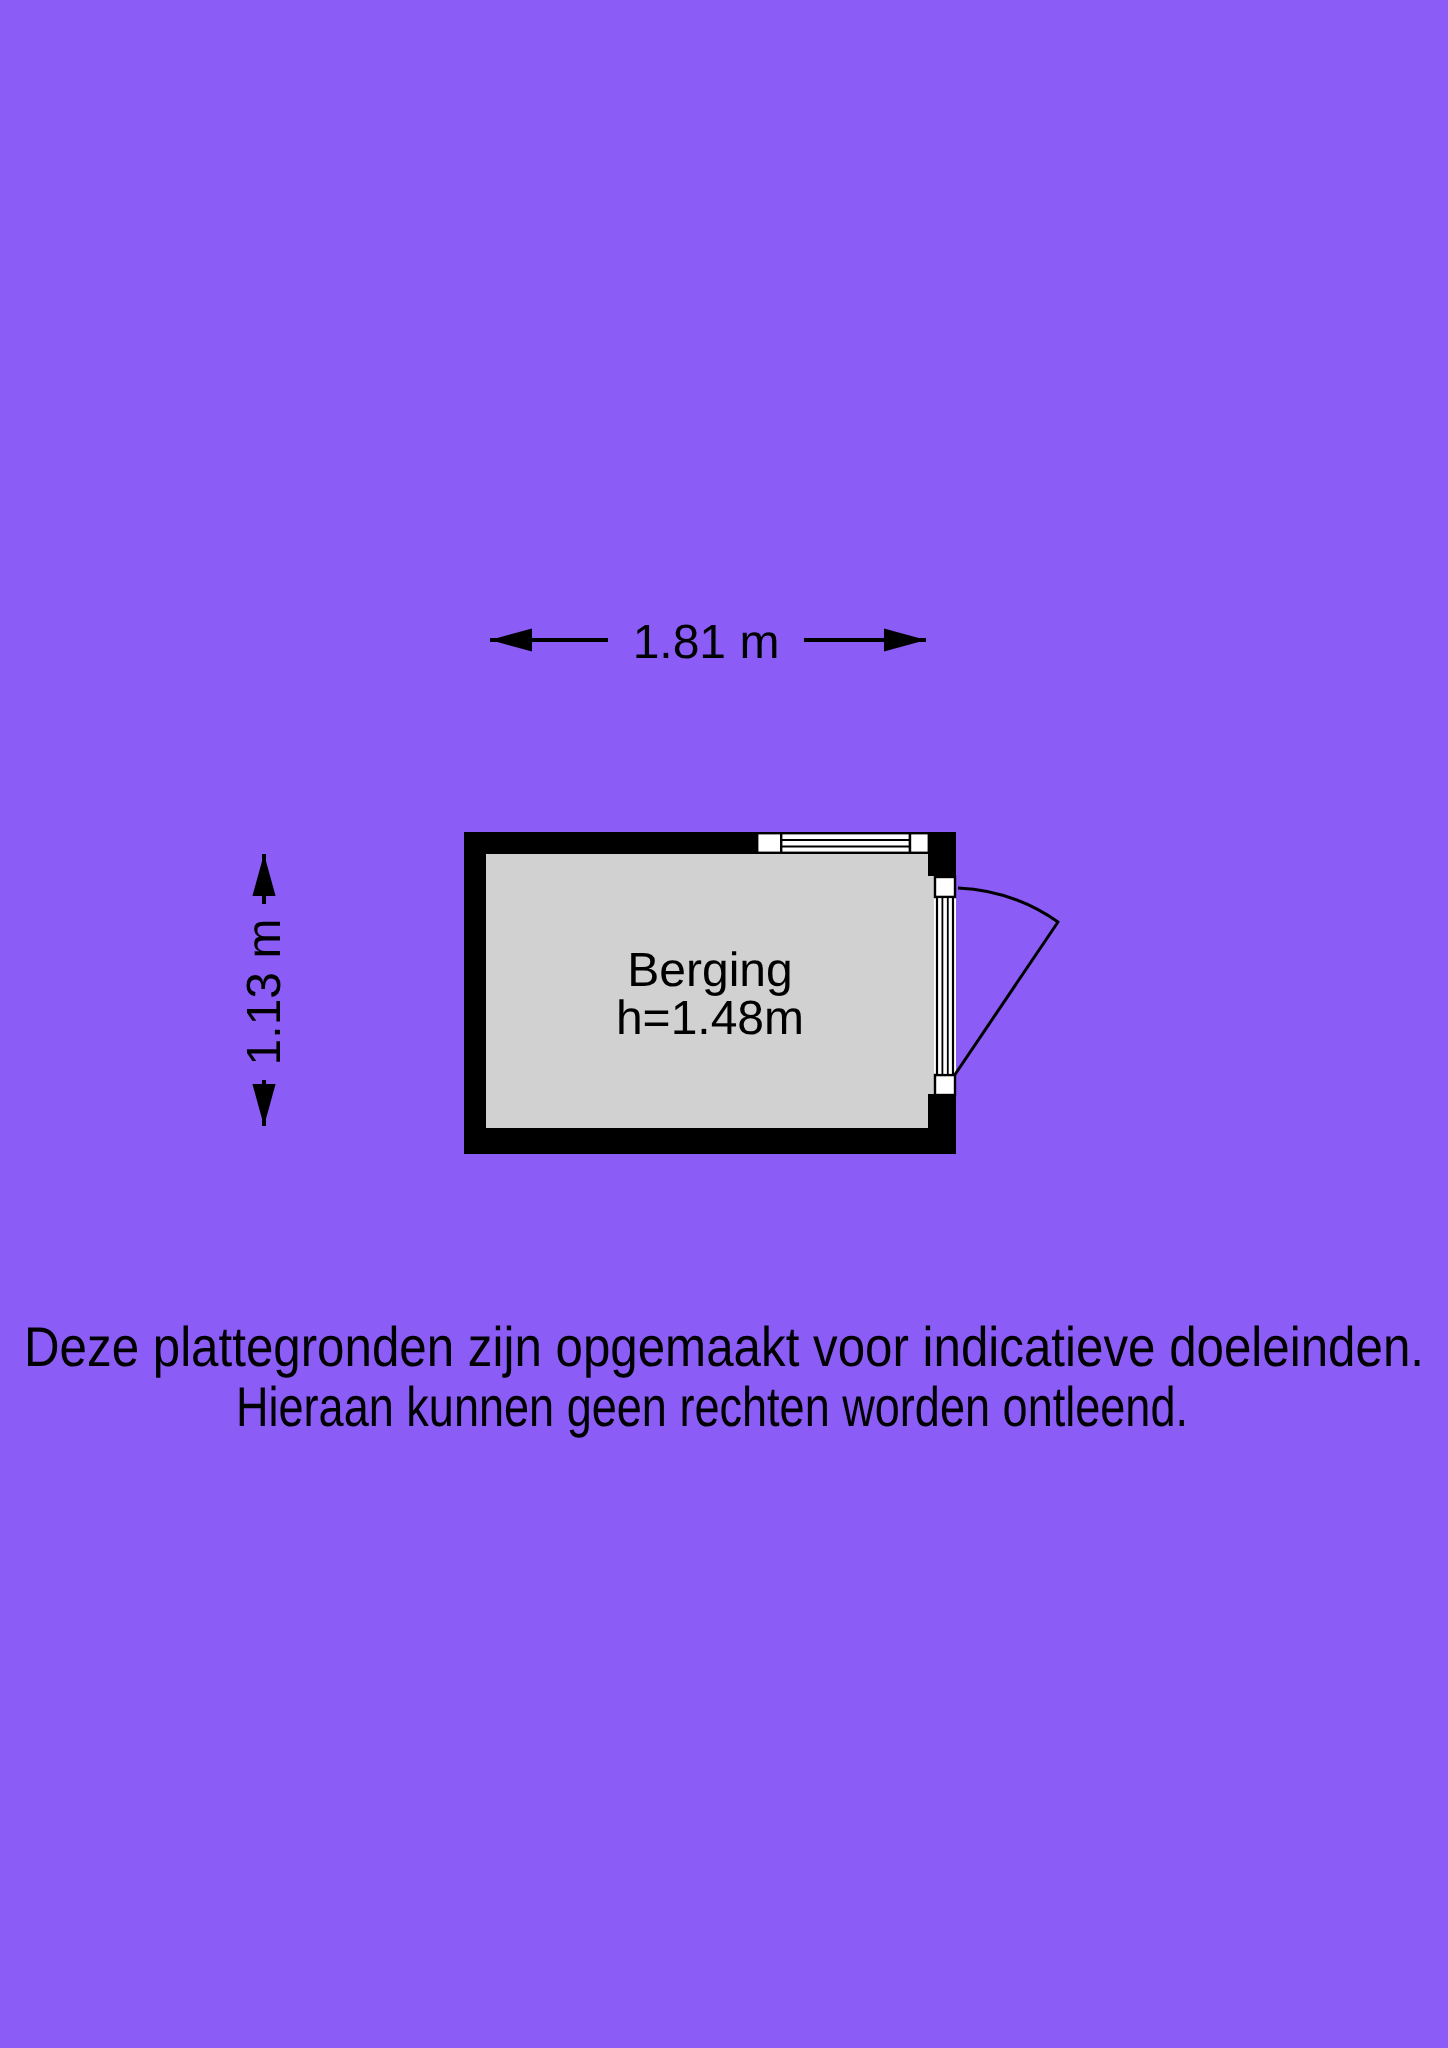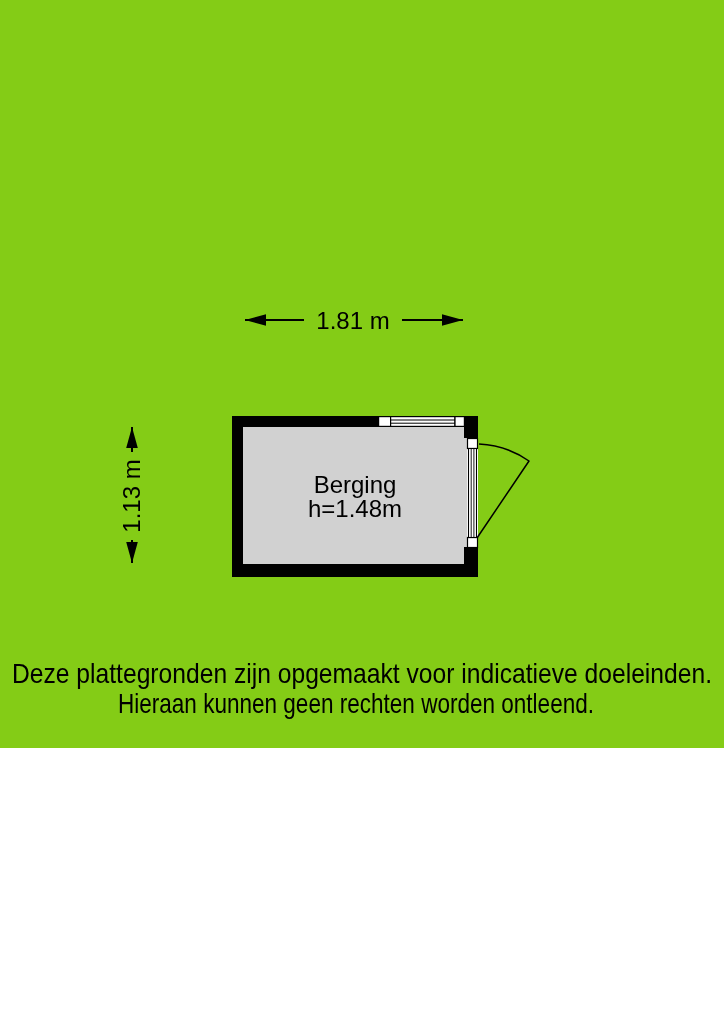--- a/index.html
+++ b/index.html
@@ -7,22 +7,22 @@
     padding: 0;
     background: #ffffff;
     width: 724px;
     height: 1024px;
     overflow: hidden;
     font-family: "Liberation Sans", sans-serif;
   }
   .page {
     position: relative;
     width: 724px;
-    height: 748px;
-    background: #84cc16;
+    height: 1024px;
+    background: #8b5cf6;
   }
   svg text {
     font-family: "Liberation Sans", "DejaVu Sans", sans-serif;
     fill: #000000;
   }
   .dim-text {
     font-size: 24px;
   }
   .room-text {
     font-size: 24px;

